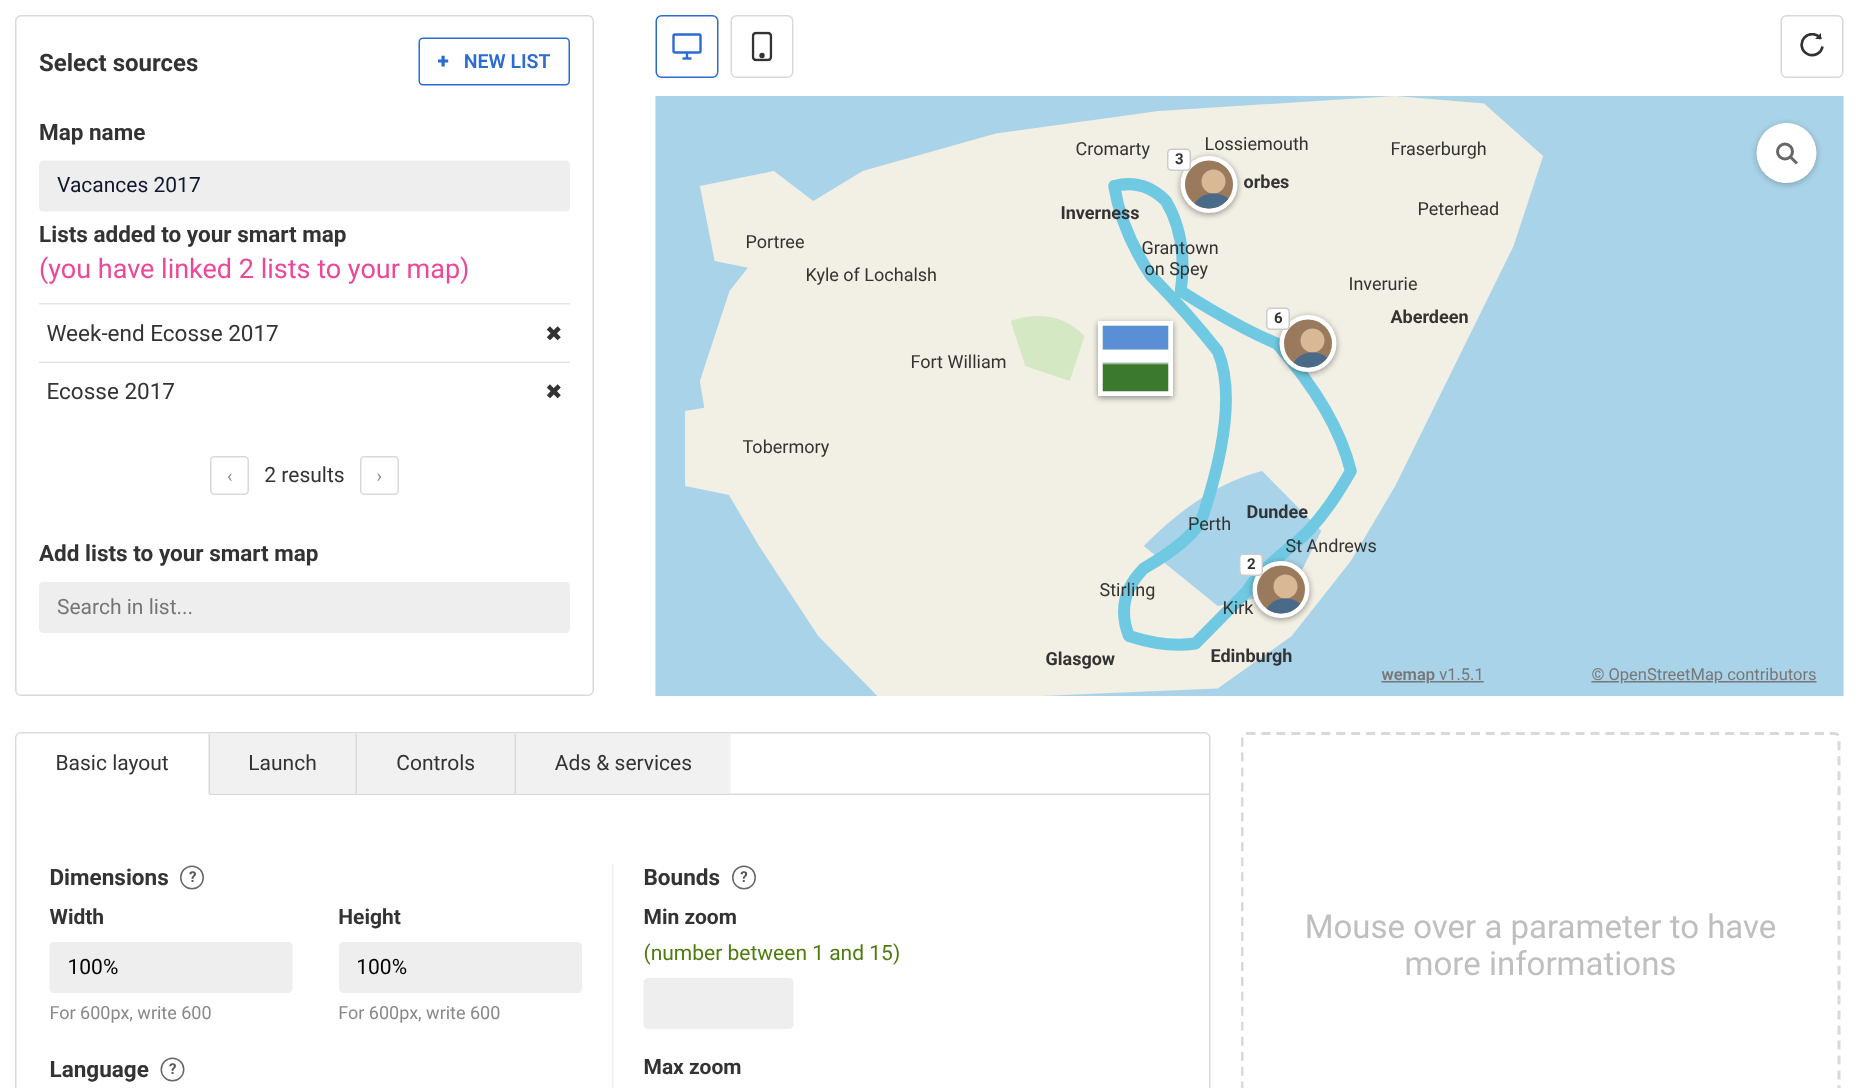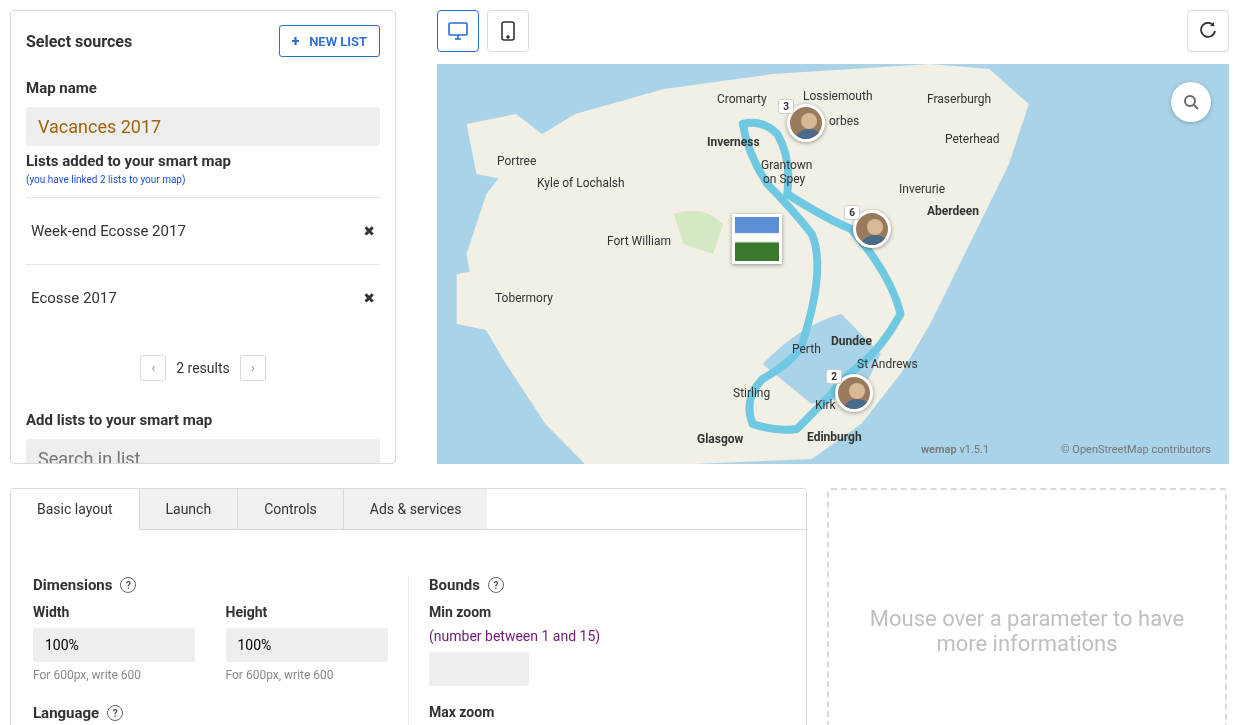--- a/index.html
+++ b/index.html
@@ -5,63 +5,63 @@
 * { box-sizing: border-box; margin: 0; padding: 0; font-family: -apple-system, BlinkMacSystemFont, "Segoe UI", Roboto, Helvetica, Arial, sans-serif; }
 body { background: #fff; color: #333; padding: 10px; }
 .app { display: flex; flex-direction: column; gap: 24px; }
 .top { display: flex; gap: 41px; }
 .sidebar { width: 386px; border: 1px solid #d9d9d9; border-radius: 4px; padding: 14px 15px; height: 454px; overflow: hidden; }
 .sidebar-header { display: flex; justify-content: space-between; align-items: center; margin-bottom: 22px; }
 .sidebar-title { font-weight: 700; font-size: 16px; }
 .new-list-btn { display: flex; align-items: center; gap: 10px; border: 1px solid #2b6bd4; color: #2b6bd4; background: #fff; padding: 7px 12px; border-radius: 3px; font-size: 13px; font-weight: 600; cursor: pointer; }
 .plus { font-size: 14px; font-weight: 900; }
 .field-label { font-weight: 700; font-size: 15px; margin-bottom: 10px; }
-.text-input { width: 100%; border: none; background: #eee; padding: 9px 12px; border-radius: 3px; font-size: 18px; color: #a16207; }
+.text-input { width: 100%; border: none; background: #eee; padding: 9px 12px; border-radius: 3px; font-size: 14px; color: #0f172a; }
 .map-name-row { margin-bottom: 6px; }
 .lists-heading { font-weight: 700; font-size: 15px; margin-bottom: 4px; }
-.lists-sub { font-size: 10px; color: #1d4ed8; margin-bottom: 12px; }
+.lists-sub { font-size: 18px; color: #ec4899; margin-bottom: 12px; }
 .table-head { font-weight: 700; font-size: 14px; padding: 8px 5px 10px; }
-.list-row { display: flex; justify-content: space-between; align-items: center; padding: 24px 5px; border-top: 1px solid #e5e5e5; font-size: 15px; }
+.list-row { display: flex; justify-content: space-between; align-items: center; padding: 10px 5px; border-top: 1px solid #e5e5e5; font-size: 15px; }
 .list-row:last-child { border-bottom: 1px solid #e5e5e5; }
 .remove-btn { color: #333; cursor: pointer; font-size: 14px; }
 .pager { display: flex; justify-content: center; align-items: center; gap: 10px; margin-top: 24px; font-size: 14px; }
 .pg-btn { border: 1px solid #d9d9d9; background: #fff; width: 26px; height: 26px; border-radius: 3px; display: flex; align-items: center; justify-content: center; cursor: pointer; color: #888; font-size: 12px; }
 .add-lists { margin-top: 30px; }
 .right-side { flex: 1; display: flex; flex-direction: column; }
 .toolbar { display: flex; justify-content: space-between; margin-bottom: 12px; }
 .icon-btn { width: 42px; height: 42px; border: 1px solid #d9d9d9; border-radius: 4px; background: #fff; display: flex; align-items: center; justify-content: center; cursor: pointer; }
 .icon-btn.active { border-color: #2b6bd4; color: #2b6bd4; }
 .toolbar-left { display: flex; gap: 8px; }
 .map-view { position: relative; flex: 1; background: #a9d3e8; border-radius: 0; overflow: hidden; }
 .map-svg { position: absolute; inset: 0; width: 100%; height: 100%; }
 .map-label { position: absolute; font-size: 12px; color: #333; font-weight: 400; pointer-events: none; white-space: nowrap; }
 .map-label.bold { font-weight: 700; }
 .pin { position: absolute; width: 38px; height: 38px; border-radius: 50%; border: 3px solid #fff; box-shadow: 0 1px 4px rgba(0,0,0,.4); background: #9a7a5c; overflow: hidden; }
 .pin-badge { position: absolute; top: -5px; right: -7px; background: #fff; border: 1px solid #ccc; border-radius: 3px; font-size: 10px; padding: 1px 4px; font-weight: 700; }
 .pin-wrap { position: absolute; }
 .photo-pin { position: absolute; width: 50px; height: 50px; border: 3px solid #fff; box-shadow: 0 1px 4px rgba(0,0,0,.4); background: linear-gradient(to bottom, #5a8fd6 35%, #fff 38%, #fff 55%, #3b7a2e 60%); }
 .search-pill { position: absolute; top: 18px; right: 18px; width: 40px; height: 40px; border-radius: 50%; background: #fff; box-shadow: 0 1px 4px rgba(0,0,0,.25); display: flex; align-items: center; justify-content: center; color: #555; cursor: pointer; }
-.attrib { position: absolute; bottom: 8px; right: 18px; display: flex; justify-content: space-between; width: 290px; font-size: 11px; color: #777; }
+.attrib { position: absolute; bottom: 8px; right: 18px; display: flex; justify-content: space-between; width: 290px; font-size: 11px; color: #777; text-decoration: underline; }
 .bottom { display: flex; gap: 20px; }
 .config-panel { flex: 1; border: 1px solid #d9d9d9; border-radius: 4px; overflow: hidden; max-width: 797px; }
 .tabs { display: flex; border-bottom: 1px solid #d9d9d9; }
 .tab { padding: 12px 26px; font-size: 14px; color: #333; cursor: pointer; background: #f1f1f1; border-right: 1px solid #d9d9d9; }
 .tab.active { background: #fff; border-bottom: 1px solid #fff; margin-bottom: -1px; border-right: 1px solid #d9d9d9; }
 .config-body { display: flex; padding: 20px 22px; gap: 0; }
 .config-col { flex: 1; margin-top: 26px; }
 .config-col:first-child { border-right: 1px solid #eee; padding-right: 20px; }
 .config-col:last-child { padding-left: 20px; }
 .section-label { font-weight: 700; font-size: 15px; margin-bottom: 10px; display: flex; align-items: center; gap: 8px; }
 .help-ic { width: 16px; height: 16px; border: 1.5px solid #666; border-radius: 50%; display: inline-flex; align-items: center; justify-content: center; font-size: 10px; font-weight: 700; color: #555; }
 .dims-row { display: flex; gap: 30px; }
 .dim { flex: 1; }
 .dim-label { font-weight: 700; font-size: 14px; margin-bottom: 8px; }
 .small-input { background: #eee; border: none; padding: 9px 12px; border-radius: 3px; width: 162px; font-size: 14px; }
 .hint { font-size: 12px; color: #888; margin-top: 6px; }
-.bounds-hint { font-size: 14px; color: #701a75; margin-bottom: 8px; }
+.bounds-hint { font-size: 14px; color: #4d7c0f; margin-bottom: 8px; }
 .info-box { width: 400px; border: 2px dashed #d9d9d9; border-radius: 4px; display: flex; align-items: center; justify-content: center; text-align: center; padding: 30px; color: #bfbfbf; font-size: 22px; }
 svg { display: block; }
 </style>
 </head>
 <body>
 
 <div class="app">
   <div class="top">
     <aside class="sidebar">
       <div class="sidebar-header">
@@ -138,21 +138,21 @@
           <path d="M 30 60 L 80 50 L 120 80 L 90 120 L 40 110 Z" fill="#f2efe4"></path>
           <path d="M 20 210 L 80 200 L 110 240 L 70 270 L 20 260 Z" fill="#f2efe4"></path>
           <path d="M 330 300 Q 370 260 410 250 L 450 290 L 430 330 L 380 340 Z" fill="#a9d3e8"></path>
           <path d="M 240 150 Q 270 140 290 160 L 280 190 L 250 180 Z" fill="#d5e8c4"></path>
           <path d="M 310 60 Q 330 55 345 70 Q 360 95 355 130 Q 395 155 420 165 Q 460 210 470 250 Q 450 285 430 300 Q 405 320 400 330 Q 380 350 365 365 Q 345 368 320 360 Q 310 335 330 315 Q 365 295 370 280 Q 395 205 380 170 Q 360 145 335 120 Q 315 90 310 60" fill="none" stroke="#6fc9e2" stroke-width="8" stroke-linecap="round" stroke-linejoin="round"></path>
         </svg>
 
         <div class="map-label" style="left:60px; top:90px;">Portree</div>
         <div class="map-label" style="left:280px; top:28px;">Cromarty</div>
         <div class="map-label" style="left:366px; top:25px;">Lossiemouth</div>
-        <div class="map-label" style="left:392px; top:50px;">orbes</div>
+        <div class="map-label" style="left:392px; top:50px;font-weight:bold;">orbes</div>
         <div class="map-label" style="left:490px; top:28px;">Fraserburgh</div>
         <div class="map-label" style="left:508px; top:68px;">Peterhead</div>
         <div class="map-label bold" style="left:270px; top:71px;">Inverness</div>
         <div class="map-label" style="left:100px; top:112px;">Kyle of Lochalsh</div>
         <div class="map-label" style="left:324px; top:94px;">Grantown</div>
         <div class="map-label" style="left:326px; top:108px;">on Spey</div>
         <div class="map-label" style="left:462px; top:118px;">Inverurie</div>
         <div class="map-label bold" style="left:490px; top:140px;">Aberdeen</div>
         <div class="map-label" style="left:58px; top:227px;">Tobermory</div>
         <div class="map-label" style="left:170px; top:170px;">Fort William</div>

